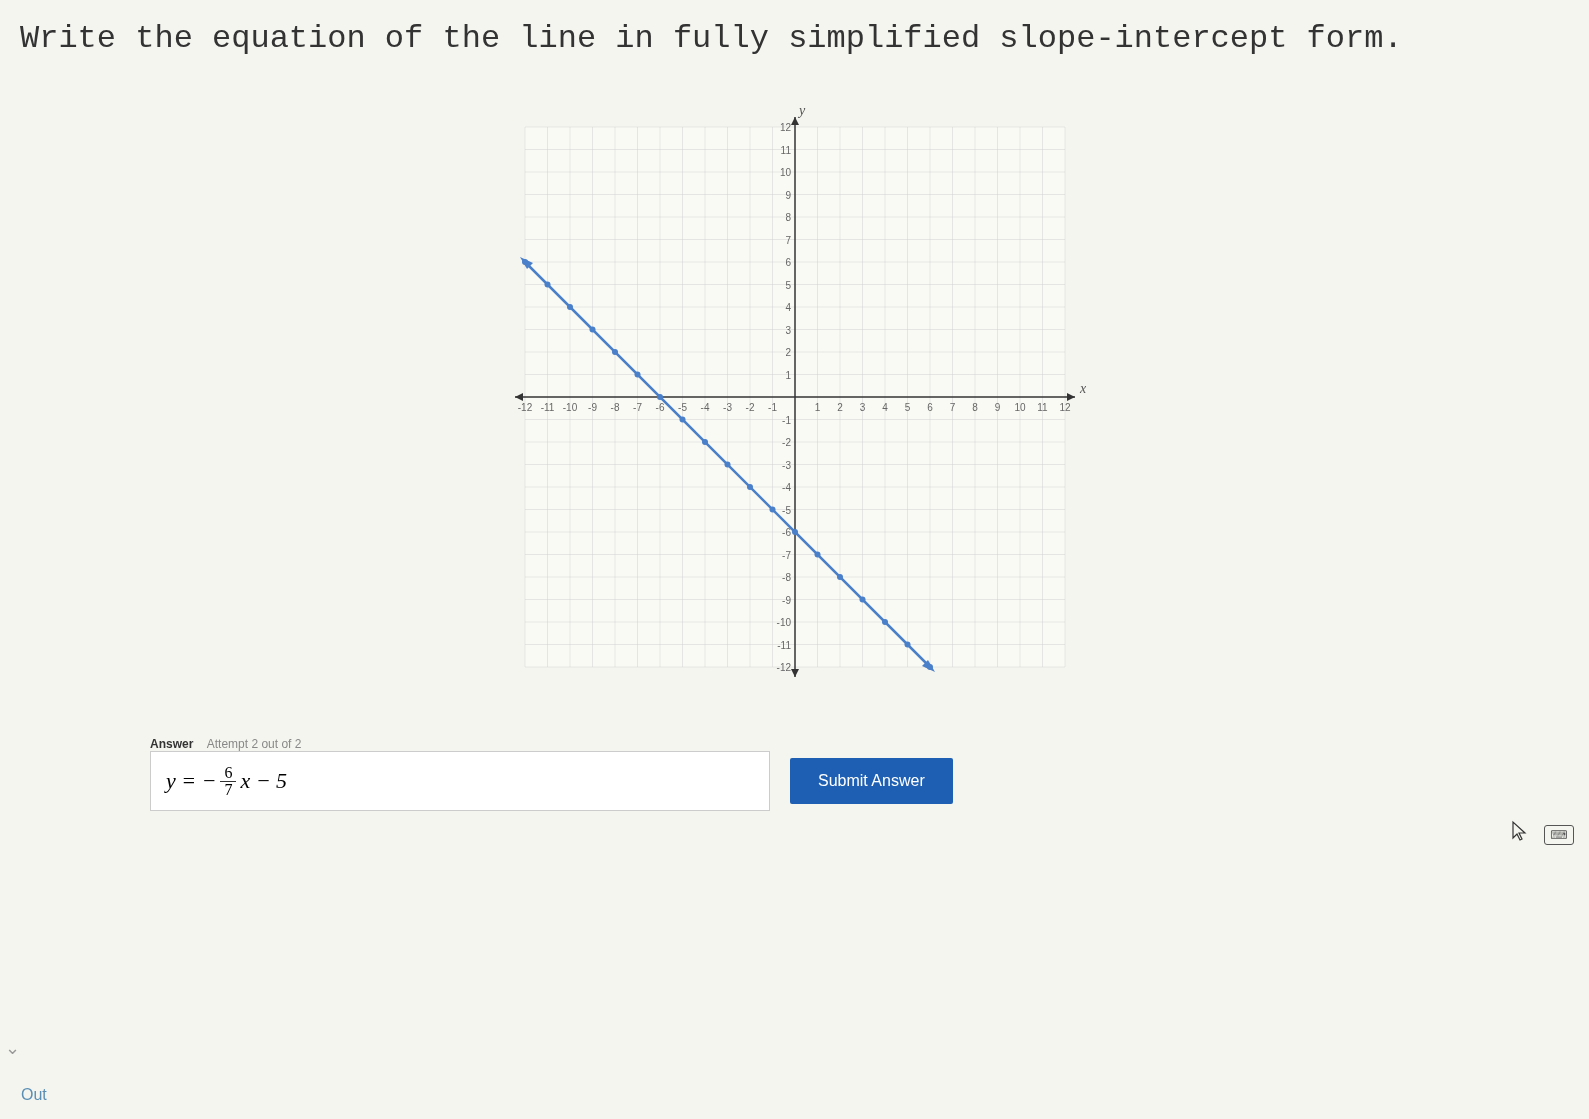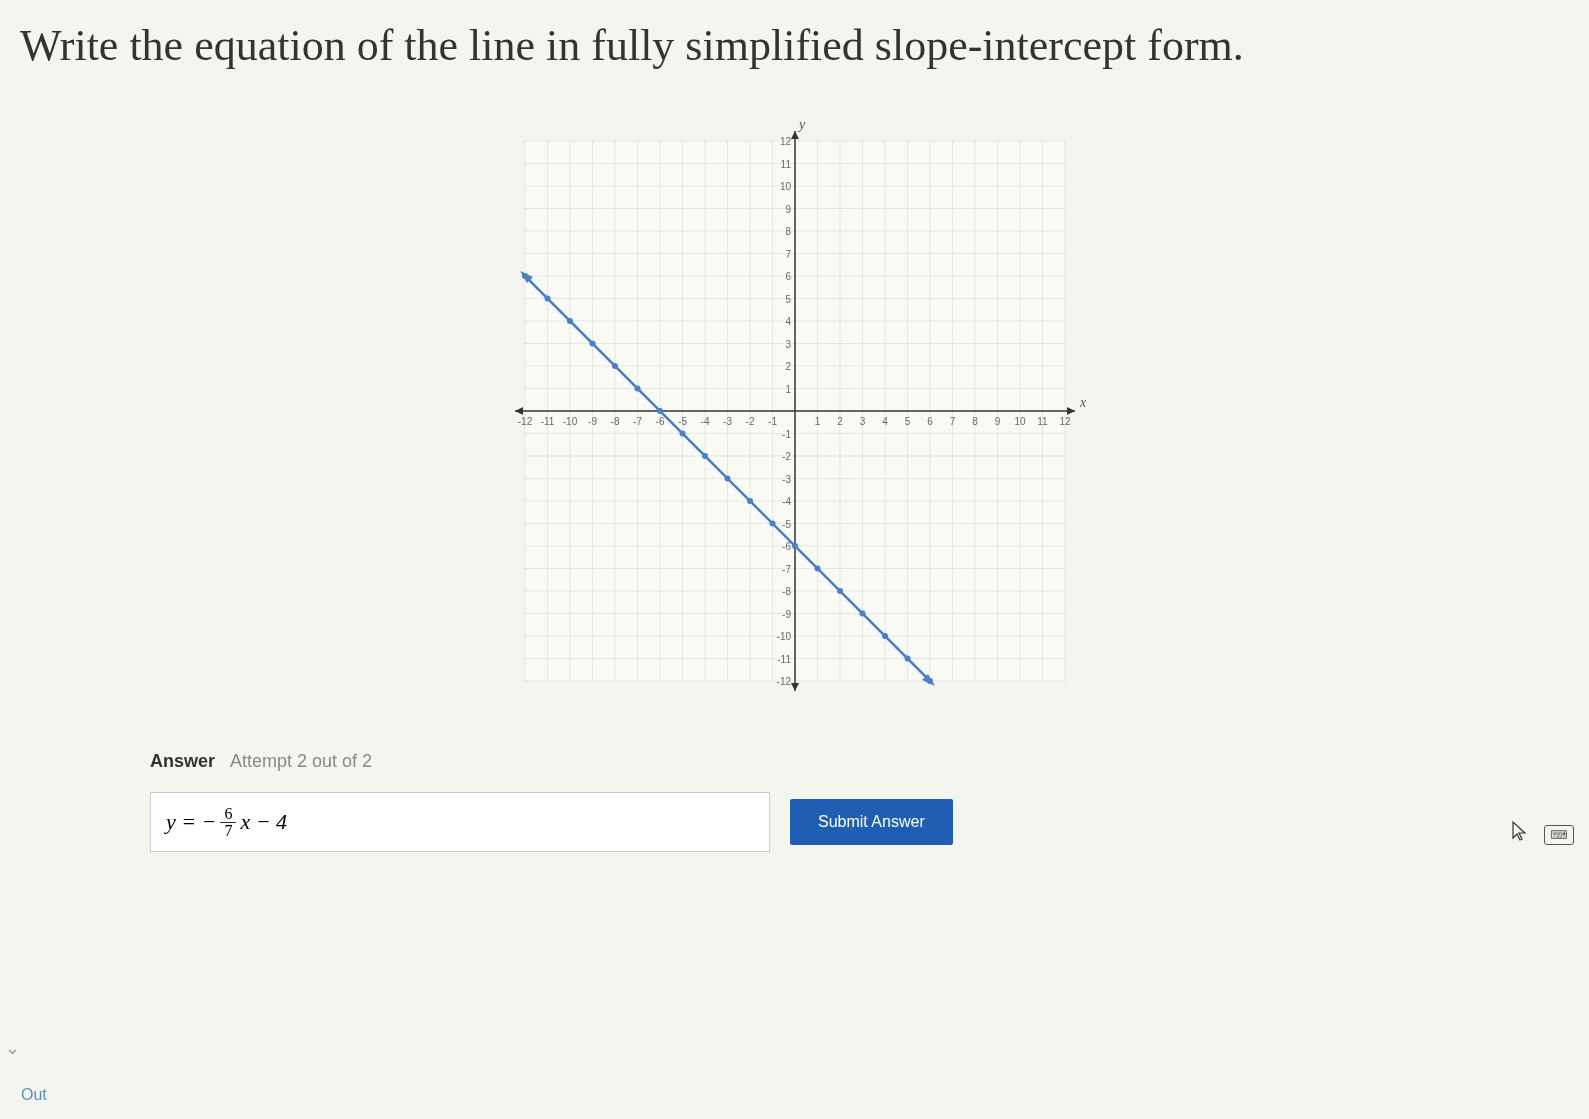--- a/index.html
+++ b/index.html
@@ -5,42 +5,42 @@
     * { margin: 0; padding: 0; box-sizing: border-box; }
     body {
       font-family: Georgia, 'Times New Roman', serif;
       background: #f5f5f0;
       width: 1589px;
       height: 1119px;
       position: relative;
       overflow: hidden;
     }
     .question-text {
-      font-size: 44px;
+      font-size: 32px;
       color: #333;
       padding: 20px 36px 10px 20px;
+      font-family: Liberation Mono, monospace;
     }
     .graph-container {
       width: 600px;
       height: 600px;
       margin: 30px auto 0;
       position: relative;
     }
     .graph-svg {
       width: 100%;
       height: 100%;
     }
     .answer-section {
       margin: 40px 150px 0 150px;
     }
     .answer-header {
       font-family: Arial, sans-serif;
-      font-size: 18px;
+      font-size: 12px;
       color: #333;
-      margin-bottom: 20px;
     }
     .answer-label {
       font-weight: bold;
     }
     .attempt-text {
       color: #888;
       font-weight: normal;
       margin-left: 10px;
     }
     .answer-row {
@@ -293,21 +293,21 @@
     <span class="answer-label">Answer</span>
     <span class="attempt-text">Attempt 2 out of 2</span>
   </div>
   <div class="answer-row">
     <div class="answer-input">
       <span>y = −</span>
       <span class="fraction">
         <span class="num">6</span>
         <span class="den">7</span>
       </span>
-      <span>x − 4</span>
+      <span>x − 5</span>
     </div>
     <button class="submit-btn">Submit Answer</button>
   </div>
 </div>
 
 <div class="chevron-down">⌄</div>
 <div class="sidebar-out">Out</div>
 
 <div class="cursor-icon">
   <svg width="18" height="22" viewBox="0 0 18 22">

